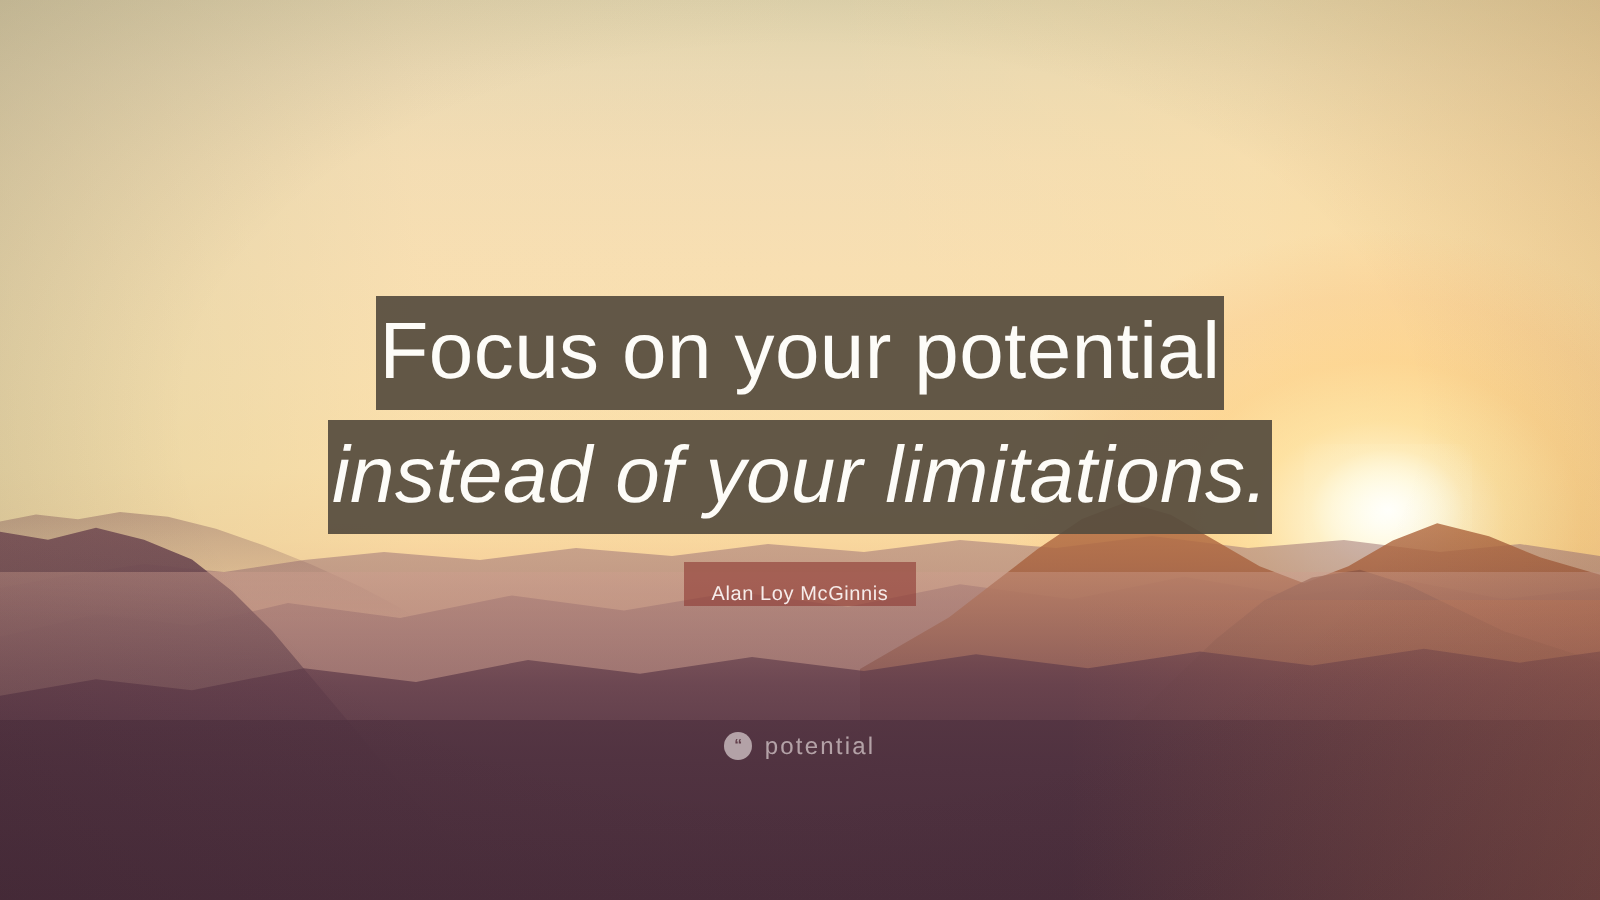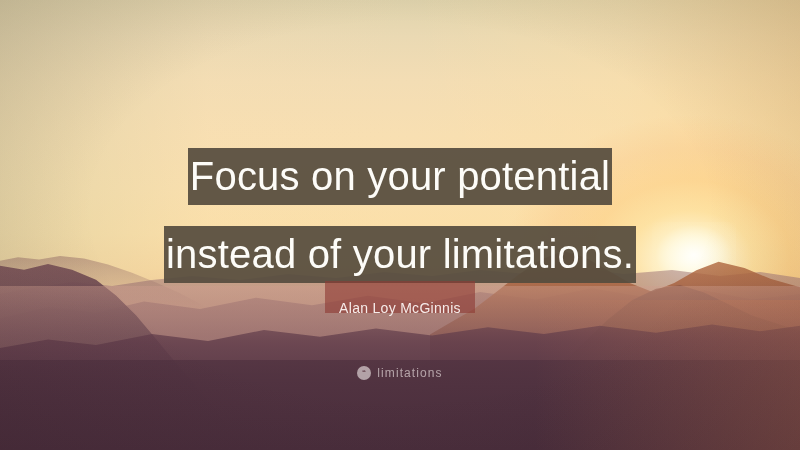--- a/index.html
+++ b/index.html
@@ -160,35 +160,35 @@
     background:rgba(86,76,62,0.93);
     color:#fdfcf8;
     font-size:40px;
     font-weight:300;
     line-height:57px;
     height:57px;
     letter-spacing:0.2px;
     padding:0 2px;
     white-space:nowrap;
   }
-  .quote-line + .quote-line { margin-top:21px; }
+  .quote-line + .quote-line { margin-top:5px;font-style:italic; }
 
   
   .author {
     position:absolute; top:281px; left:0; width:800px;
     display:flex; justify-content:center;
   }
   .author-chip {
     background:rgba(142,58,52,0.62);
     color:#f6ecea;
-    font-size:14px;
+    font-size:10px;
     font-weight:400;
     line-height:22px;
     height:22px;
-    padding:16px 14px;
+    padding:6px 14px;
     letter-spacing:0.3px;
     white-space:nowrap;
   }
 
   
   .watermark {
     position:absolute; top:366px; left:0; width:800px;
     display:flex; align-items:center; justify-content:center; gap:6px;
     opacity:0.62;
   }
@@ -233,16 +233,16 @@
   </div>
 
   <div class="author">
     <div class="author-chip">Alan Loy McGinnis</div>
   </div>
 
   <div class="watermark">
     <div class="wm-badge">
       <span>“</span>
     </div>
-    <div class="wm-text">limitations</div>
+    <div class="wm-text">potential</div>
   </div>
 
 </div>
 
 </body></html>

